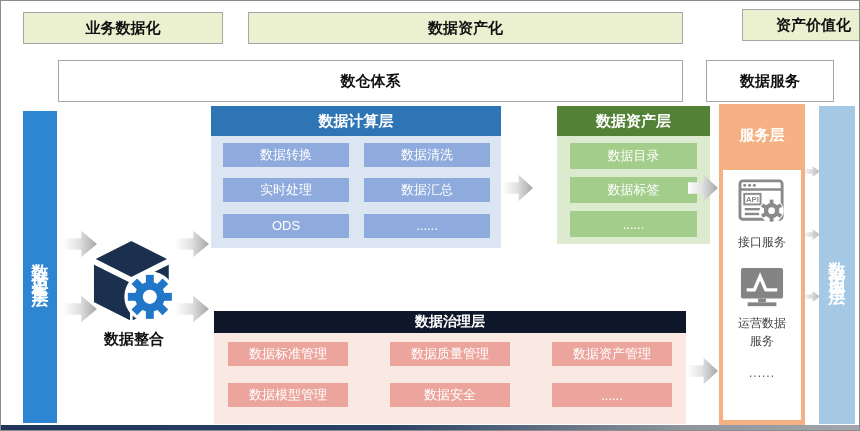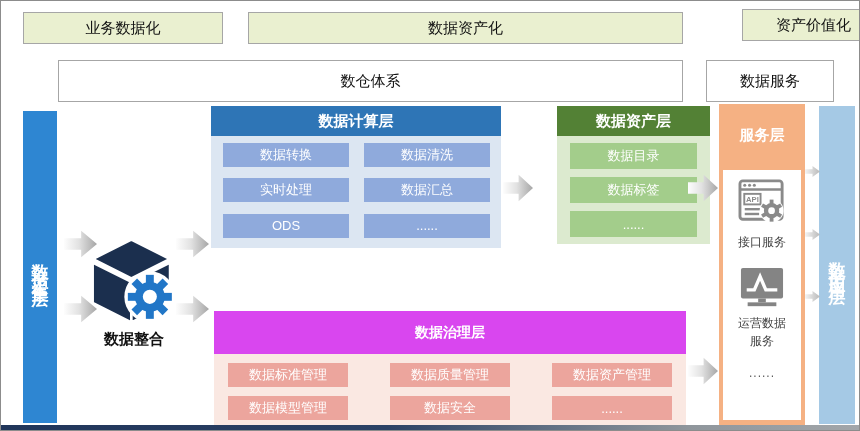--- a/index.html
+++ b/index.html
@@ -7,21 +7,21 @@
     font-family: "Liberation Sans", "DejaVu Sans", sans-serif;
     background:#fff;
   }
   .canvas {
     position:relative; width:860px; height:431px;
     background:#fff; border:1px solid #8c8c8c; overflow:hidden;
   }
   
   .banner {
     position:absolute; height:32px; display:flex; align-items:center; justify-content:center;
-    font-size:15px; font-weight:400; color:#111;
+    font-size:15px; font-weight:700; color:#111;
   }
   .banner.green { background:#EAF0D0; border:1px solid #a6a6a6; }
   .banner.white { background:#fff; border:1px solid #a6a6a6; height:42px; }
   
   .vbar {
     position:absolute; display:flex; align-items:center; justify-content:center;
   }
   .vbar .vtext {
     writing-mode:vertical-rl; text-orientation:upright;
     color:#fff; font-weight:700; font-size:17px; letter-spacing:7px;
@@ -46,21 +46,21 @@
     column-gap:15px; row-gap:8px; padding:7px 11px 7px 12px;
   }
   .computing .cell { background:#8FAADC; height:24px; }
   .assetlayer { left:556px; top:105px; width:153px; height:136px; }
   .assetlayer .layer-head { height:30px; background:#538135; }
   .assetlayer .layer-body {
     background:#DCEACF; grid-template-columns:1fr; row-gap:8px; padding:7px 13px;
   }
   .assetlayer .cell { background:#A3CD8B; height:26px; }
   .governance { left:213px; top:310px; width:472px; height:113px; }
-  .governance .layer-head { height:43px; background:#d946ef; font-size:14px; }
+  .governance .layer-head { height:22px; background:#0f172a; font-size:14px; }
   .governance .layer-body {
     background:#FAE8E2; grid-template-columns:repeat(3,1fr);
     column-gap:42px; row-gap:9px; padding:9px 14px;
   }
   .governance .cell { background:#ECA59D; height:24px; }
   
   .service {
     position:absolute; left:718px; top:103px; width:86px; height:388px;
     background:#F5B183;
   }

